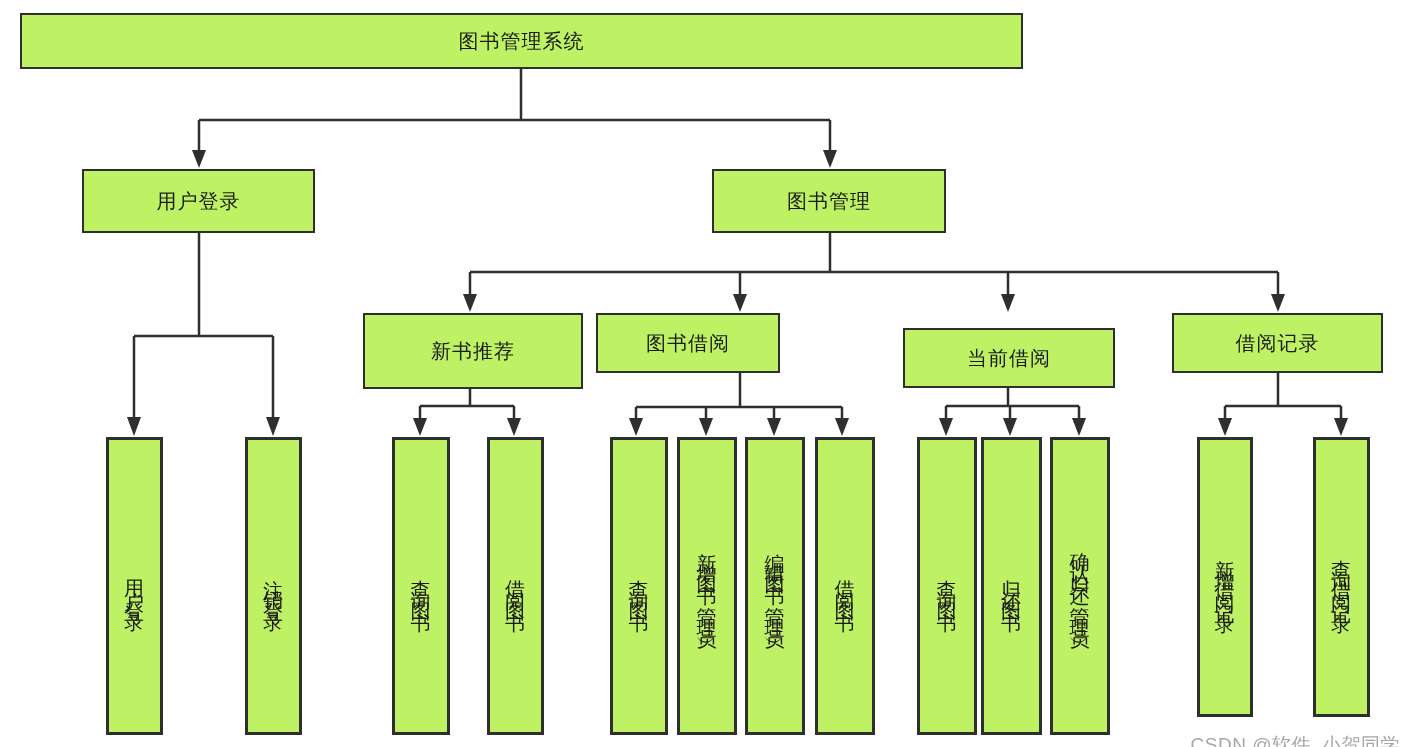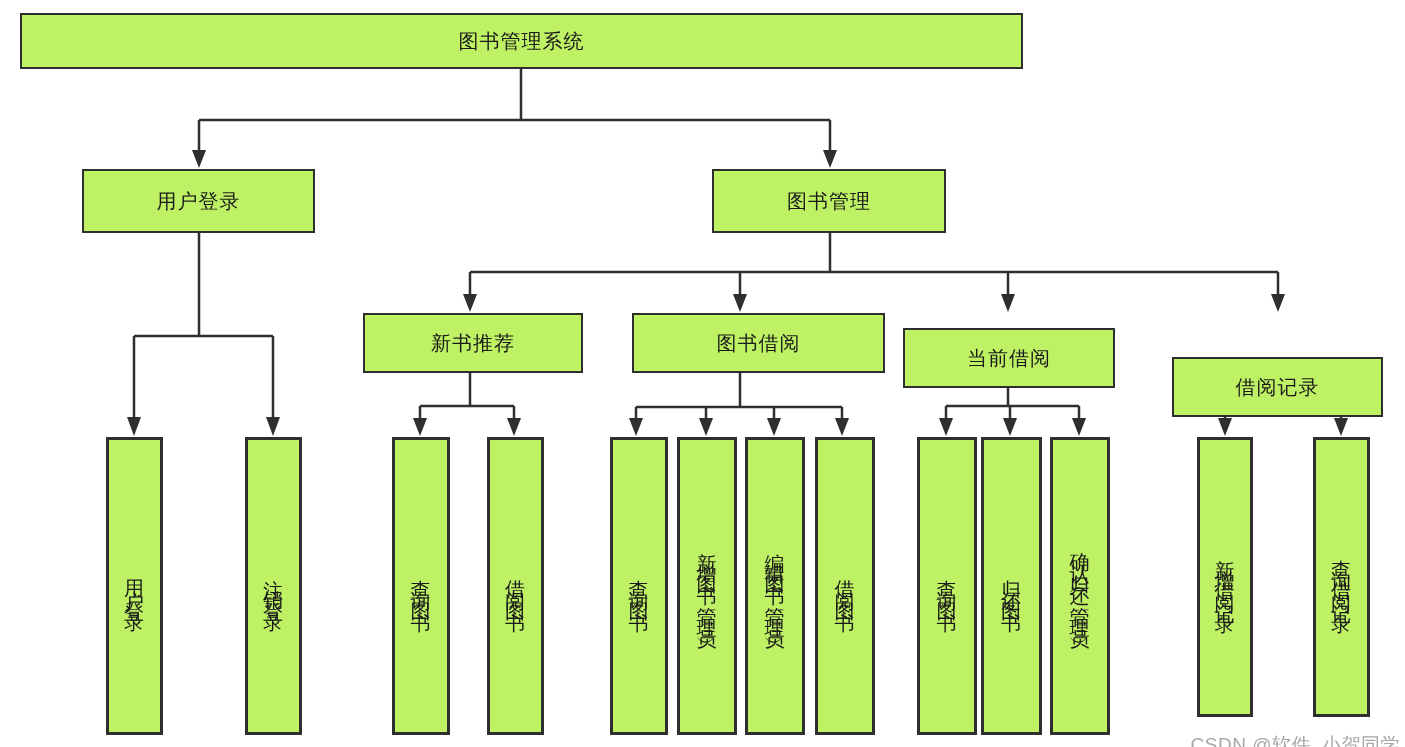--- a/index.html
+++ b/index.html
@@ -108,30 +108,30 @@
     <span>图书管理系统</span>
   </div>
 
   <div class="box hlabel" style="left:82px; top:169px; width:233px; height:64px;">
     <span>用户登录</span>
   </div>
   <div class="box hlabel" style="left:712px; top:169px; width:234px; height:64px;">
     <span>图书管理</span>
   </div>
 
-  <div class="box hlabel" style="left:363px; top:313px; width:220px; height:60px;">
+  <div class="box hlabel" style="left:363px; top:313px; width:220px; height:76px;">
     <span>新书推荐</span>
   </div>
-  <div class="box hlabel" style="left:632px; top:313px; width:253px; height:60px;">
+  <div class="box hlabel" style="left:596px; top:313px; width:184px; height:60px;">
     <span>图书借阅</span>
   </div>
   <div class="box hlabel" style="left:903px; top:328px; width:212px; height:60px;">
     <span>当前借阅</span>
   </div>
-  <div class="box hlabel" style="left:1172px; top:313px; width:211px; height:60px;margin-top:44px;">
+  <div class="box hlabel" style="left:1172px; top:313px; width:211px; height:60px;">
     <span>借阅记录</span>
   </div>
 
   <div class="box leaf" style="left:106px; top:437px; width:57px; height:298px;">
     <span>用户登录</span>
   </div>
   <div class="box leaf" style="left:245px; top:437px; width:57px; height:298px;">
     <span>注销登录</span>
   </div>
 

